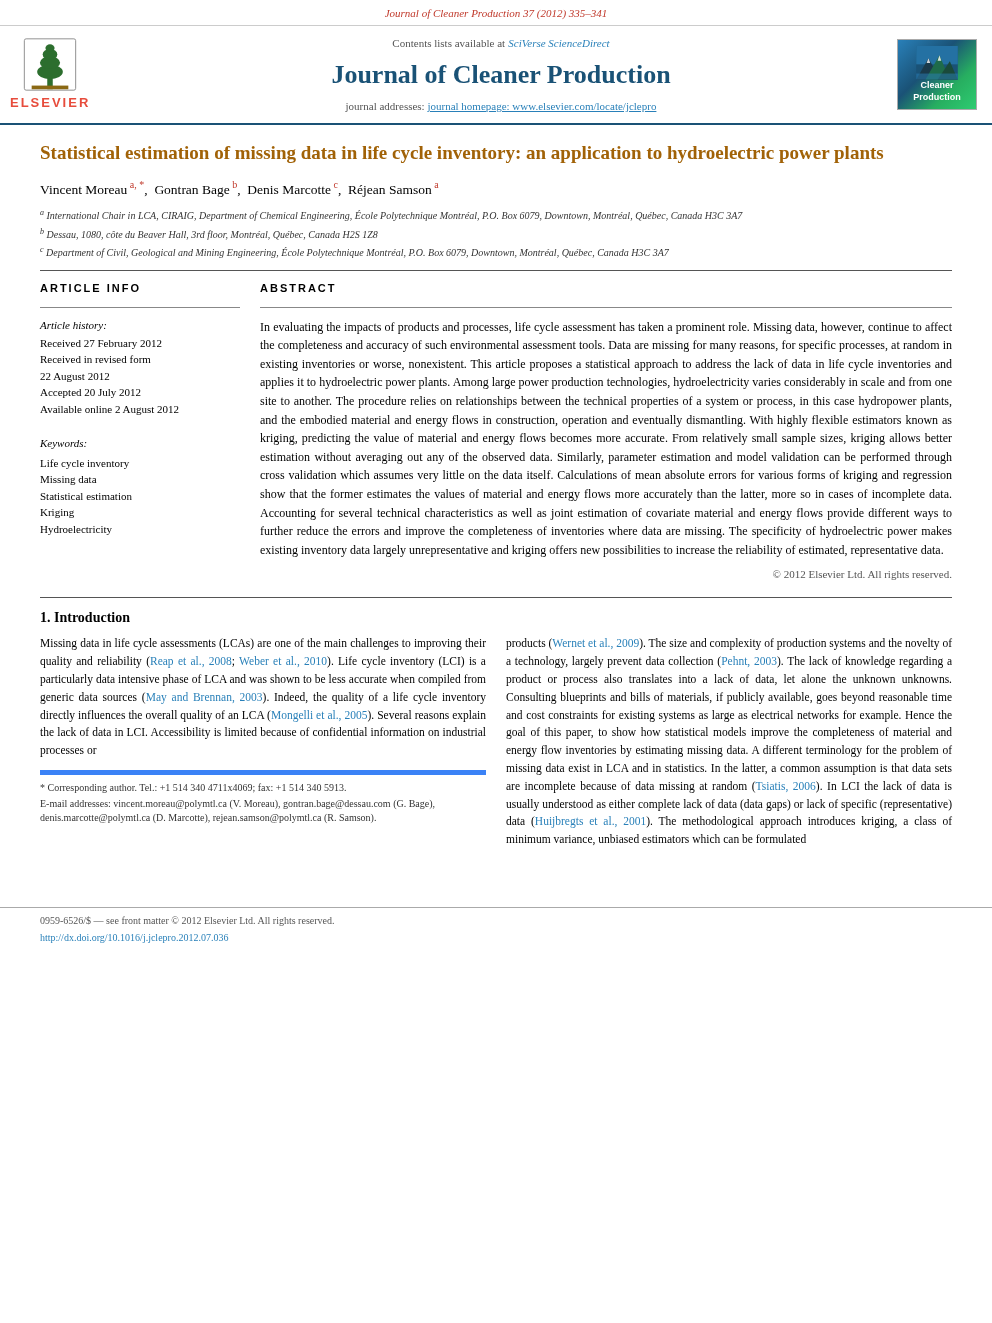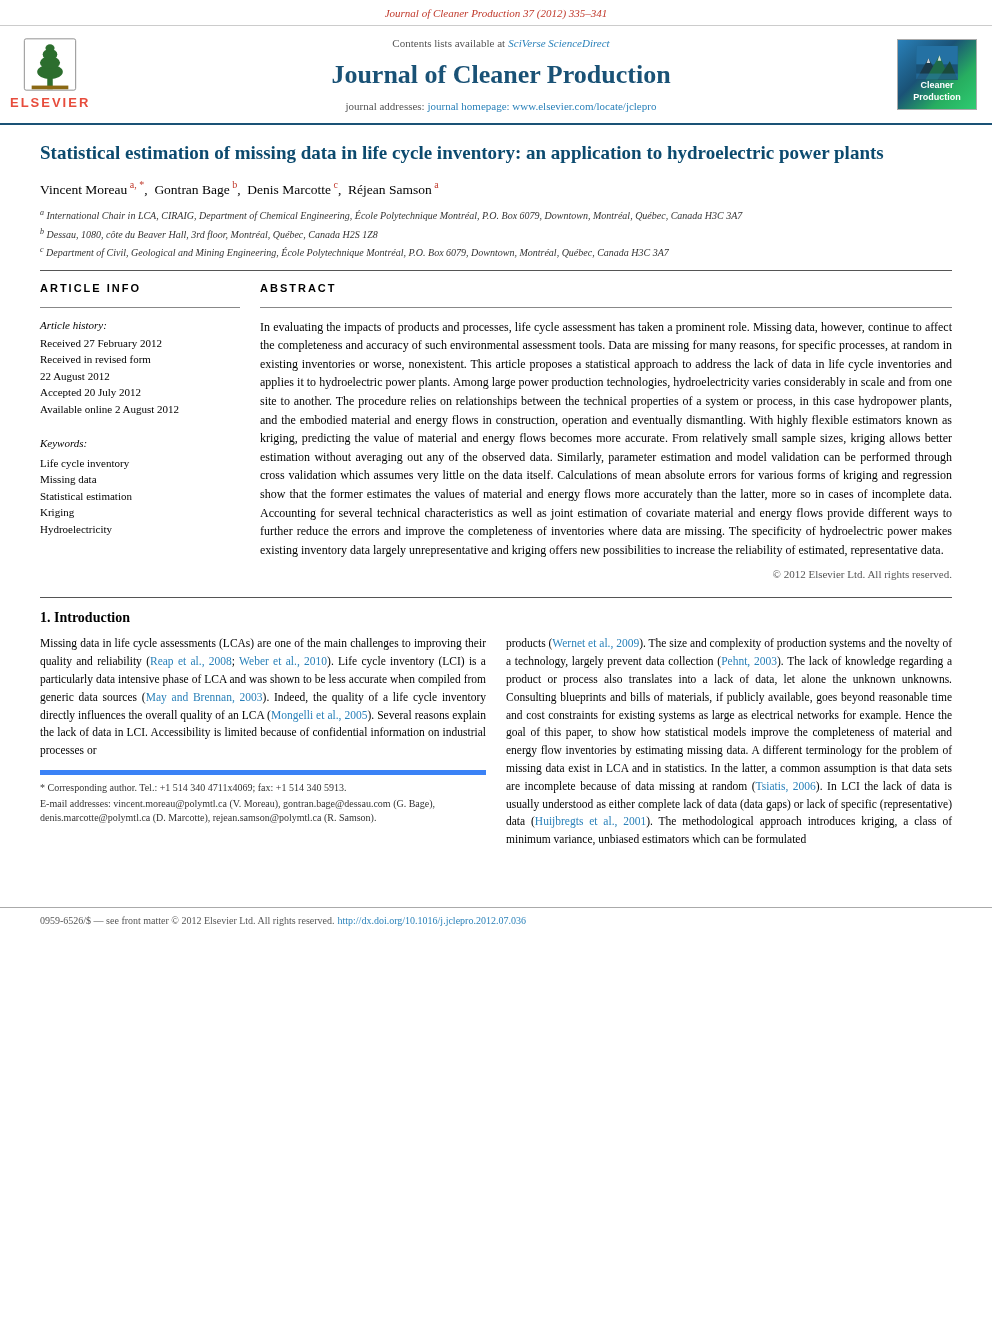--- a/index.html
+++ b/index.html
@@ -79,20 +79,21 @@
       font-family: "Times New Roman", Times, serif;
       text-align: center;
     }
     .homepage-line {
       font-size: 11px;
       color: #555;
     }
     .homepage-link {
       color: #2980b9;
       font-size: 11px;
+      text-decoration: underline;
     }
     .header-logo-right {
       width: 90px;
       display: flex;
       align-items: center;
       justify-content: center;
     }
     .cp-logo {
       width: 80px;
       height: 71px;
@@ -121,21 +122,21 @@
 
     
     .main-content {
       padding: 16px 40px 20px;
     }
 
     
     .paper-title {
       font-size: 19px;
       font-weight: bold;
-      color: #0c4a6e;
+      color: #a16207;
       line-height: 1.3;
       margin-bottom: 12px;
       font-family: "Times New Roman", Times, serif;
     }
 
     
     .authors-line {
       font-size: 13.5px;
       margin-bottom: 8px;
       color: #000;
@@ -282,21 +283,21 @@
       color: #333;
       margin-bottom: 2px;
     }
 
     
     .bottom-bar {
       margin-top: 16px;
       padding: 6px 40px;
       border-top: 1px solid #aaa;
       display: flex;
-      flex-direction: row;
+      flex-direction: column;
       gap: 3px;
     }
     .bottom-issn {
       font-size: 10px;
       color: #555;
     }
     .bottom-doi {
       font-size: 10px;
       color: #2980b9;
     }

